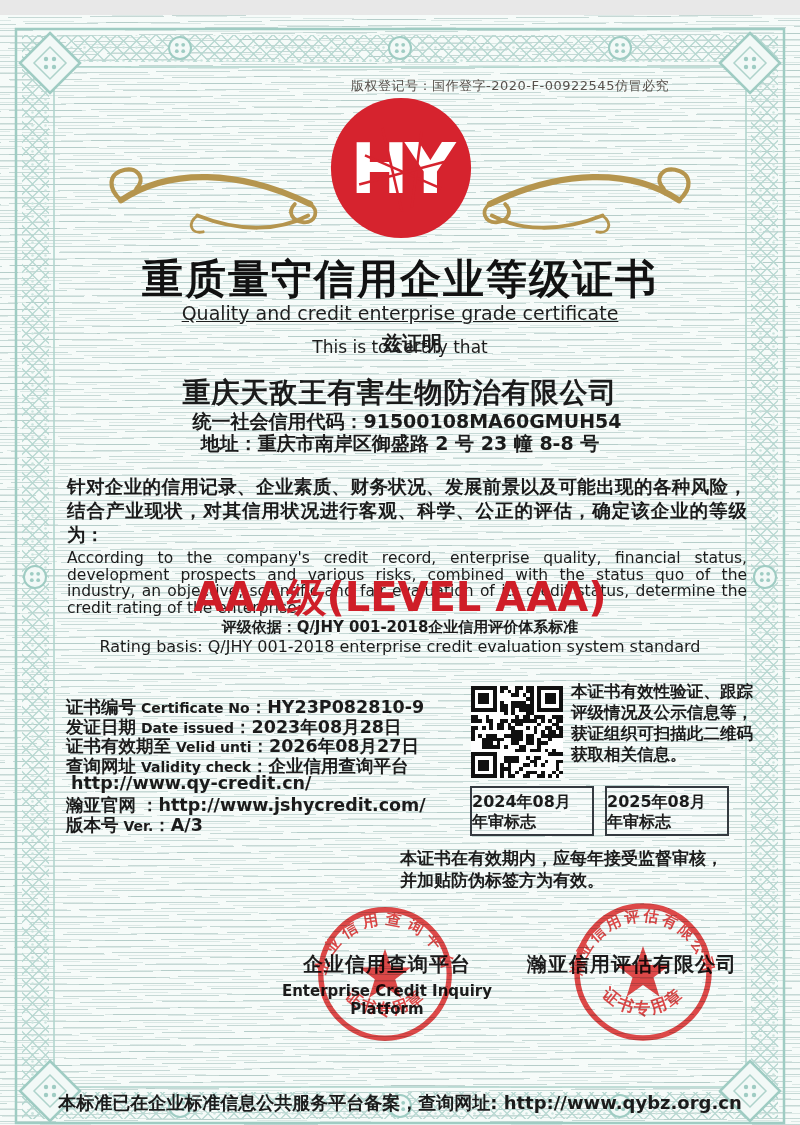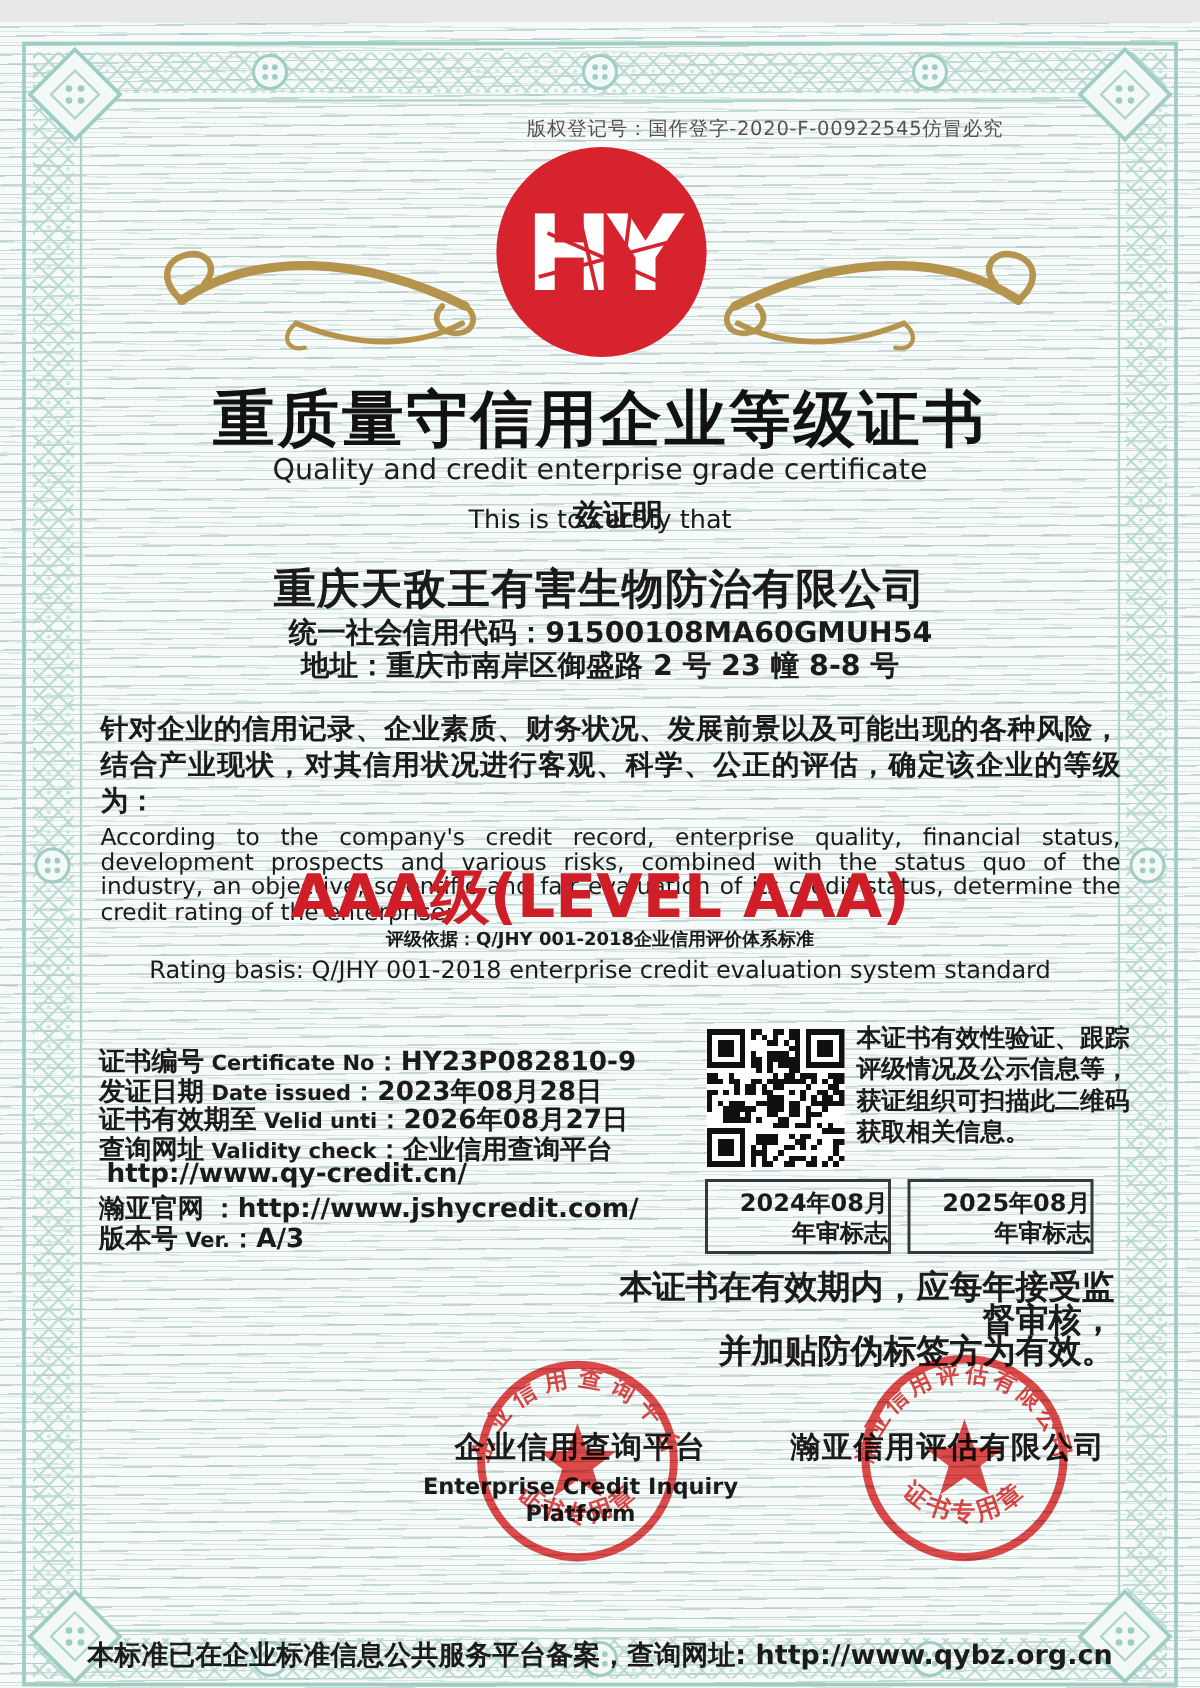--- a/index.html
+++ b/index.html
@@ -17,48 +17,48 @@
 
   .copyright { top:62px; font-size:13px; font-weight:500; color:#57504b; text-indent:220px; letter-spacing:0.5px; }
 
   .border-frame { top:0; left:0; pointer-events:none; }
   .flourish { top:128px; width:238px; height:105px; }
   .flourish.left  { left:88px; }
   .flourish.right { left:474px; transform:scaleX(-1); }
   .logo { left:328px; top:80px; }
 
   .title-zh   { top:237px; font-size:41px; font-weight:700; letter-spacing:2px; color:#121212; }
-  .title-en   { top:287px; font-size:19px; color:#1e1e1e; }
+  .title-en   { top:287px; font-size:19px; color:#1e1e1e;text-decoration:underline; }
   .certify-zh { top:315px; font-size:20px; font-weight:600;padding-left:24px; }
   .certify-en { top:322px; font-size:17px; }
   .company-name { top:359px; font-size:28px; font-weight:700; letter-spacing:1px; }
   .credit-code  { top:394px; font-size:19px; font-weight:600;padding-left:14px; }
   .address      { top:416px; font-size:19px; font-weight:600; }
 
   .eval-block { left:67px; width:680px; top:460px; }
   .eval-zh { font-size:18.5px; font-weight:600; line-height:24px; text-align:justify; }
   .eval-en { margin-top:3px; font-size:15.5px; line-height:16.5px; text-align:justify; }
 
   .rating-level { top:555px; font-size:40px; font-weight:800; color:#cf1e28; letter-spacing:0px; }
-  .basis-zh { top:603px; font-size:12px; font-weight:600; }
+  .basis-zh { top:603px; font-size:15px; font-weight:600; }
   .basis-en { top:622px; font-size:16px; }
 
   .details { left:66px; top:680px; }
   .detail-row { height:19.6px; white-space:nowrap; font-size:17.5px; font-weight:600; }
   .detail-row .d-en { font-size:14px; margin-left:5px; }
 
   .qr-code { left:471px; top:671px; width:92px; height:92px; background:#ffffff; }
   .qr-note { left:571px; top:666px; width:182px; font-size:16.5px; font-weight:600; line-height:21px; text-align:justify; }
 
-  .annual-box { top:771px; width:124px; height:50px; border:2px solid #343a40; text-align:right;
+  .annual-box { top:771px; width:124px; height:50px; border:2px solid #343a40; text-align:left;
                 font-size:16px; font-weight:600; line-height:20px; padding-top:4px; background:rgba(255,255,255,0.15); }
   .annual-box.b1 { left:470px; }
   .annual-box.b2 { left:605px; }
 
-  .validity-note { left:400px; right:57px; top:833px; text-align:right; font-size:22px; font-weight:600; line-height:21.5px; }
+  .validity-note { left:400px; right:57px; top:833px; font-size:17px; font-weight:600; line-height:21.5px; }
 
   .issuer { top:936px; text-align:center; z-index:2; }
   .issuer-zh { font-size:20px; font-weight:600; letter-spacing:1px; }
   .issuer-en { font-size:15px; font-weight:600; margin-top:4px; }
   .issuer.left  { left:266px; width:242px; }
   .issuer.right { left:512px; width:240px; }
 
   .seal { z-index:3; opacity:0.88; mix-blend-mode:multiply; }
   .seal.left  { left:312px; top:886px; }
   .seal.right { left:568px; top:882px; }

